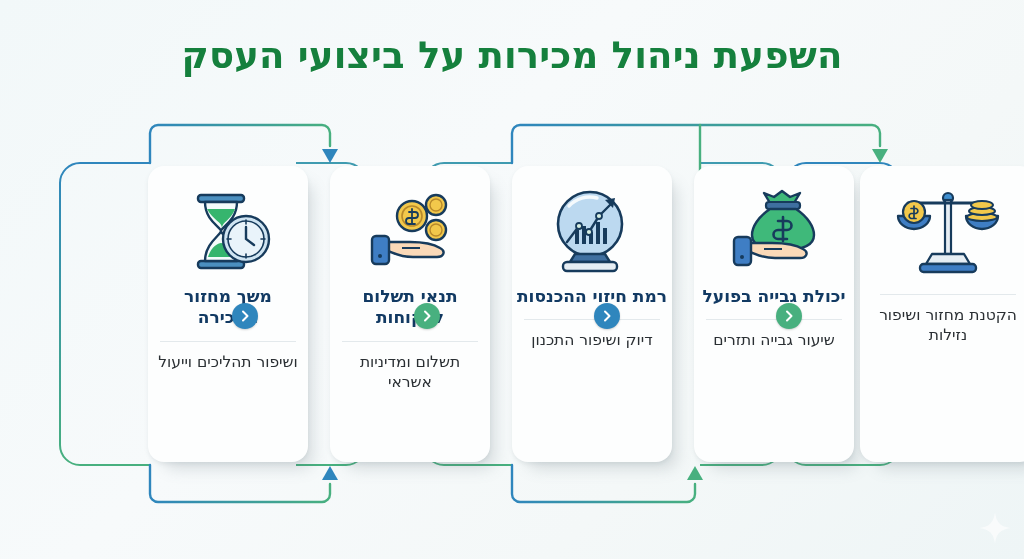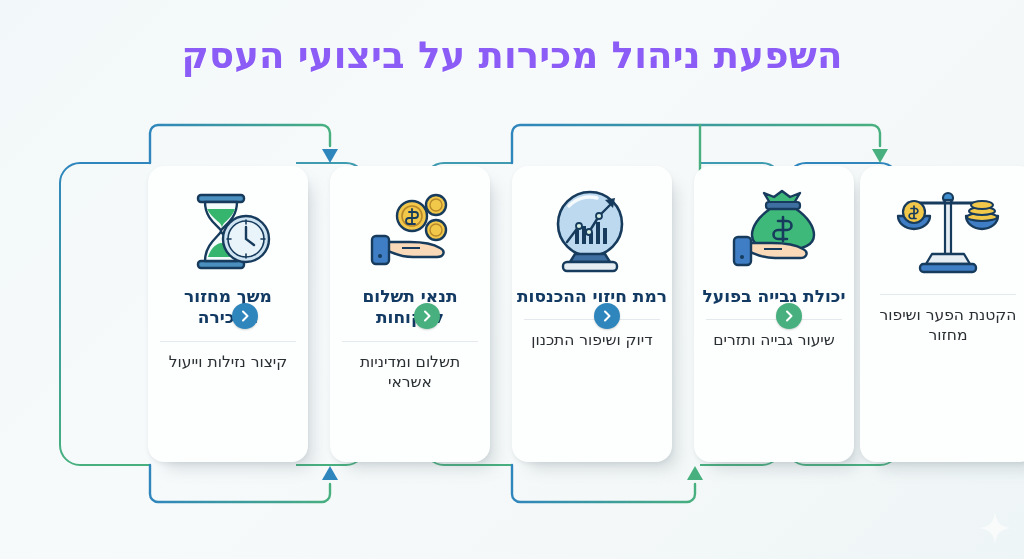--- a/index.html
+++ b/index.html
@@ -10,21 +10,21 @@
     background:linear-gradient(135deg,#f2f8f9 0%,#f7fafb 40%,#f4f8f8 70%,#eef5f6 100%);
     position:relative;
   }
   .stage{position:absolute;inset:0;}
 
   
   .title{
     position:absolute;left:0;right:0;top:34px;
     text-align:center;
     font-size:37px;font-weight:bold;
-    color:#8b5cf6;
+    color:#15803d;
     letter-spacing:.2px;
     direction:rtl;
     text-shadow:0 1px 0 rgba(255,255,255,.8);
     white-space:nowrap;
   }
 
   
   .wires{position:absolute;left:0;top:0;width:1024px;height:559px;}
 
   
@@ -138,21 +138,21 @@
         <g stroke="#173b5c" stroke-width="1.6" stroke-linecap="round">
           <path d="M64 33 v4"></path>
             <path d="M64 67 v4"></path>
             <path d="M45 52 h4"></path>
             <path d="M79 52 h4"></path>
         </g>
       </svg>
     </div>
     <div class="ctitle">משך מחזור המכירה</div>
     <div class="cdivider"></div>
-    <div class="ctext">קיצור נזילות וייעול</div>
+    <div class="ctext">ושיפור תהליכים וייעול</div>
   </div>
 
   <div class="card" style="right:534px;">
     <div class="ico">
       <svg width="96" height="88" viewBox="0 0 96 88">
         <circle cx="50" cy="28" r="15" fill="#f2c84b" stroke="#173b5c" stroke-width="2.4"></circle>
         <circle cx="50" cy="28" r="10" fill="none" stroke="#b8892a" stroke-width="1.6"></circle>
         <path d="M50 21 v14 M47 24 h6 a3 3 0 0 1 0 6 h-6 a3 3 0 0 0 0 6 h6" fill="none" stroke="#173b5c" stroke-width="1.8" stroke-linecap="round"></path>
         <circle cx="74" cy="17" r="10" fill="#f2c84b" stroke="#173b5c" stroke-width="2.4"></circle>
         <circle cx="74" cy="17" r="6" fill="none" stroke="#b8892a" stroke-width="1.4"></circle>
@@ -228,21 +228,21 @@
         <g stroke="#173b5c" stroke-width="2" fill="#f2c84b">
           <ellipse cx="86" cy="31" rx="15" ry="4"></ellipse>
           <ellipse cx="86" cy="25" rx="13" ry="4"></ellipse>
           <ellipse cx="86" cy="19" rx="11" ry="4"></ellipse>
         </g>
         <path d="M36 68 h32 l6 10 h-44 Z" fill="#e6eef4" stroke="#173b5c" stroke-width="2.3" stroke-linejoin="round"></path>
         <rect x="24" y="78" width="56" height="8" rx="3.5" fill="#3f7ec4" stroke="#173b5c" stroke-width="2.3"></rect>
       </svg>
     </div>
     <div class="cdivider"></div>
-    <div class="ctext">הקטנת הפער ושיפור מחזור</div>
+    <div class="ctext">הקטנת מחזור ושיפור נזילות</div>
   </div>
 
   <div class="badge" style="left:232px;background:#2f86bd;">
     <svg width="14" height="14" viewBox="0 0 14 14">
       <path d="M5 2.5 L9.5 7 L5 11.5" fill="none" stroke="#fff" stroke-width="2" stroke-linecap="round" stroke-linejoin="round"></path>
     </svg>
   </div>
   <div class="badge" style="left:414px;background:#48b07f;">
     <svg width="14" height="14" viewBox="0 0 14 14">
       <path d="M5 2.5 L9.5 7 L5 11.5" fill="none" stroke="#fff" stroke-width="2" stroke-linecap="round" stroke-linejoin="round"></path>

